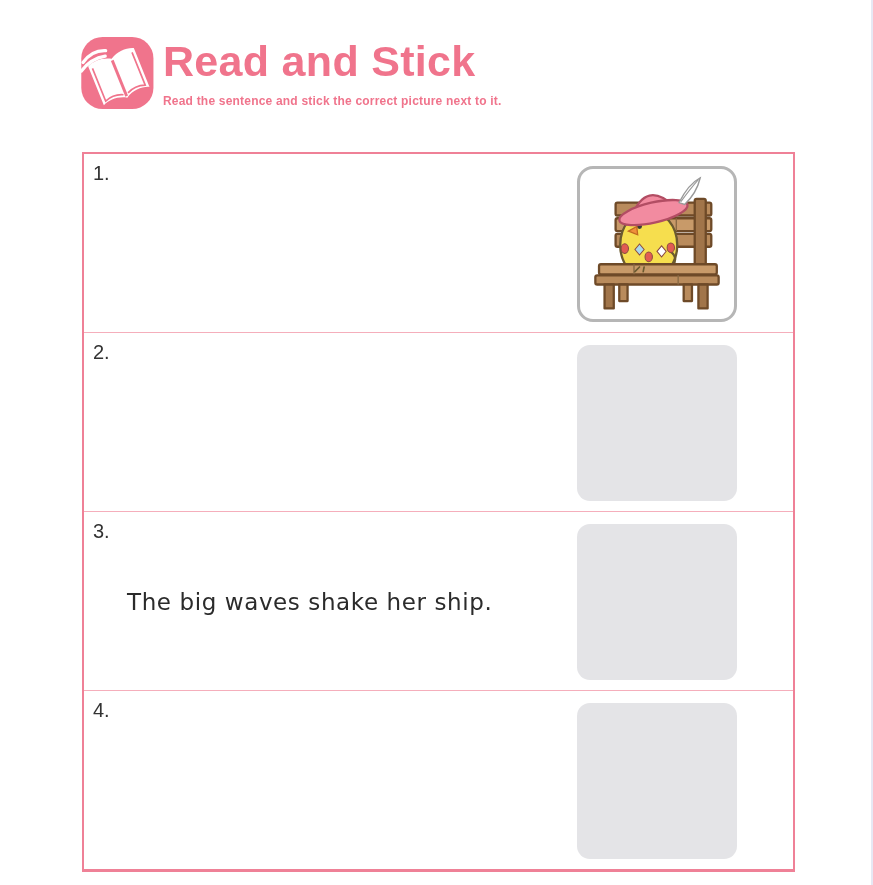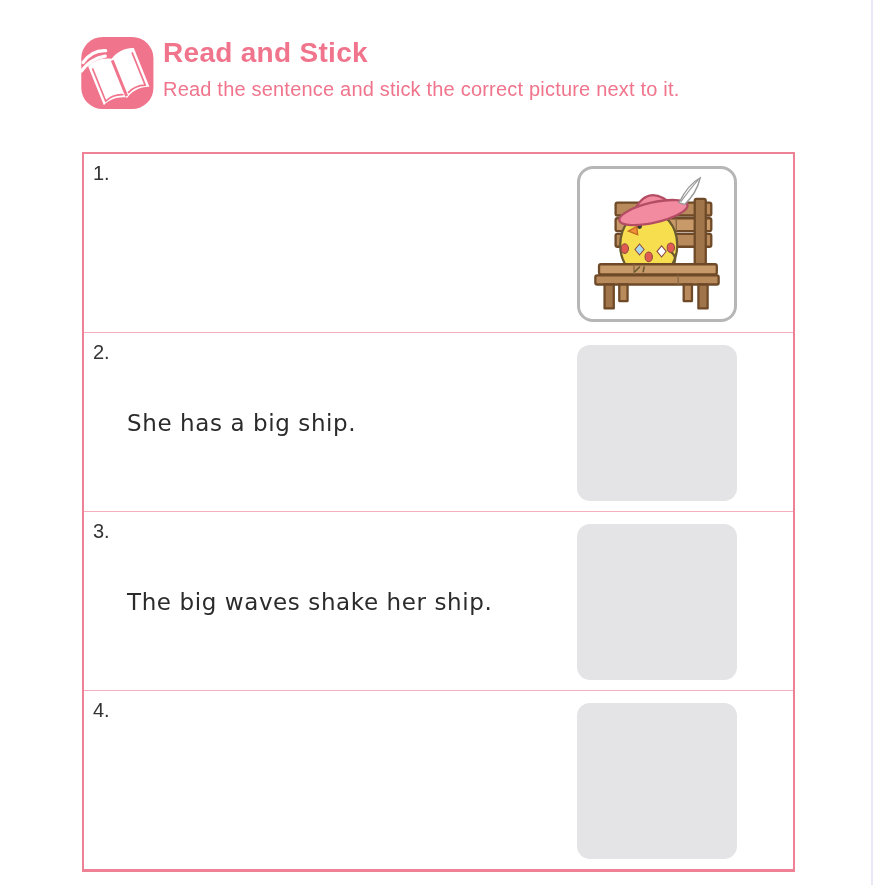--- a/index.html
+++ b/index.html
@@ -20,26 +20,26 @@
   }
   .page-edge-line{
     position:absolute;right:0;top:0;bottom:0;width:2px;
     background:var(--page-edge);
   }
   
   .header{position:absolute;left:78px;top:30px;width:700px;height:90px;}
   .header-icon{position:absolute;left:0;top:2px;width:82px;height:82px;overflow:visible;}
   .header-text{position:absolute;left:85px;top:8px;}
   .page-title{
-    color:var(--accent-pink);font-size:28px;font-weight:800;
+    color:var(--accent-pink);font-size:43px;font-weight:800;
     letter-spacing:.3px;line-height:1.1;
     font-family:"Liberation Sans", sans-serif;
   }
   .page-subtitle{
-    color:var(--accent-pink);font-size:20px;font-weight:400;
+    color:var(--accent-pink);font-size:12px;font-weight:700;
     margin-top:9px;letter-spacing:.2px;
   }
   
   .worksheet-table{
     position:absolute;left:82px;top:152px;width:713px;height:720px;
     border:2px solid var(--table-border-pink);
     border-bottom-width:3px;
     display:flex;flex-direction:column;background:#fff;
   }
   .row{position:relative;flex:1 1 0;}
@@ -139,21 +139,20 @@
           </g>
           <path d="M50,97 v11 M98,109 v10" stroke="#8A6A44" stroke-width="1.5"></path>
           <path d="M56,100 l-5,5 M61,100 l-1,5" stroke="#6B5A30" stroke-width="1.8" stroke-linecap="round"></path>
         </svg>
       </div>
 
     </div>
   </div>
     <div class="row">
     <div class="row-number">2.</div>
-    <div class="sentence">She has a big ship.</div>
     <div class="sticker-area">
 
       <div class="sticker-placeholder"></div>
     </div>
   </div>
     <div class="row">
     <div class="row-number">3.</div>
     <div class="sentence">The big waves shake her ship.</div>
     <div class="sticker-area">
 

